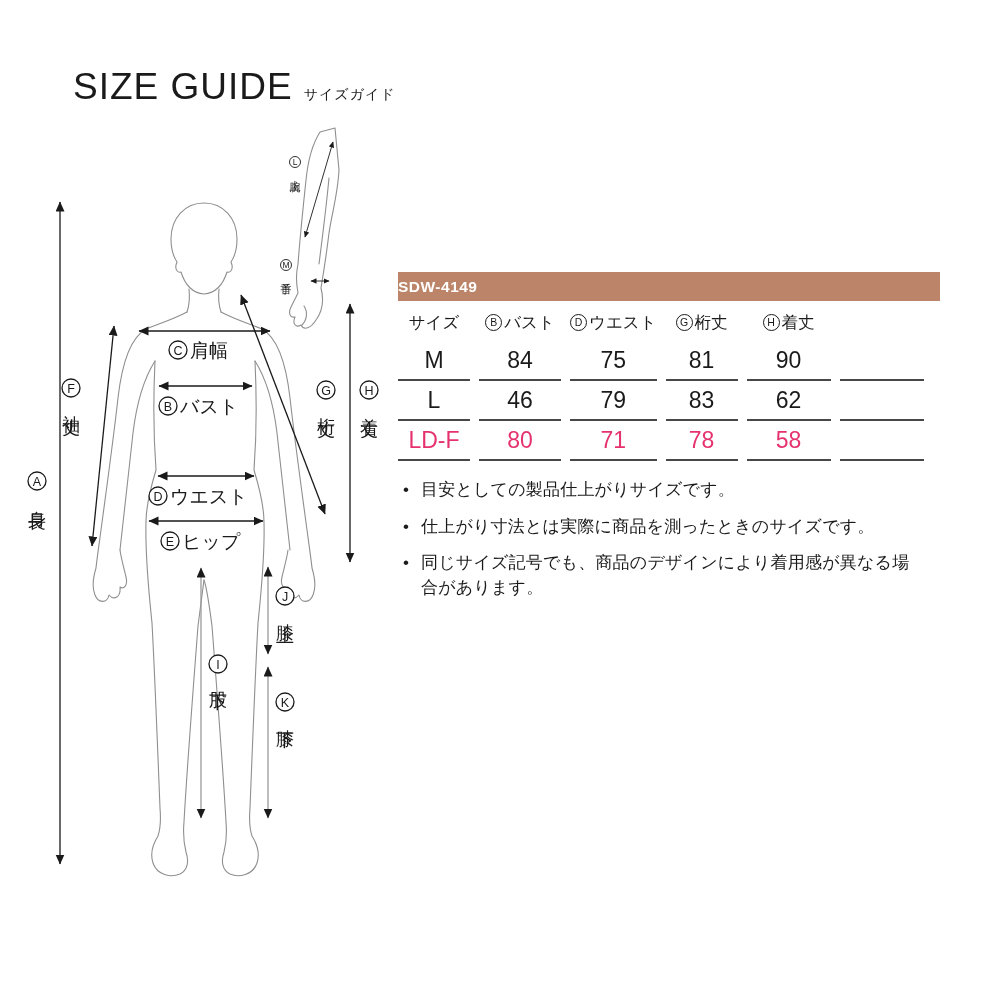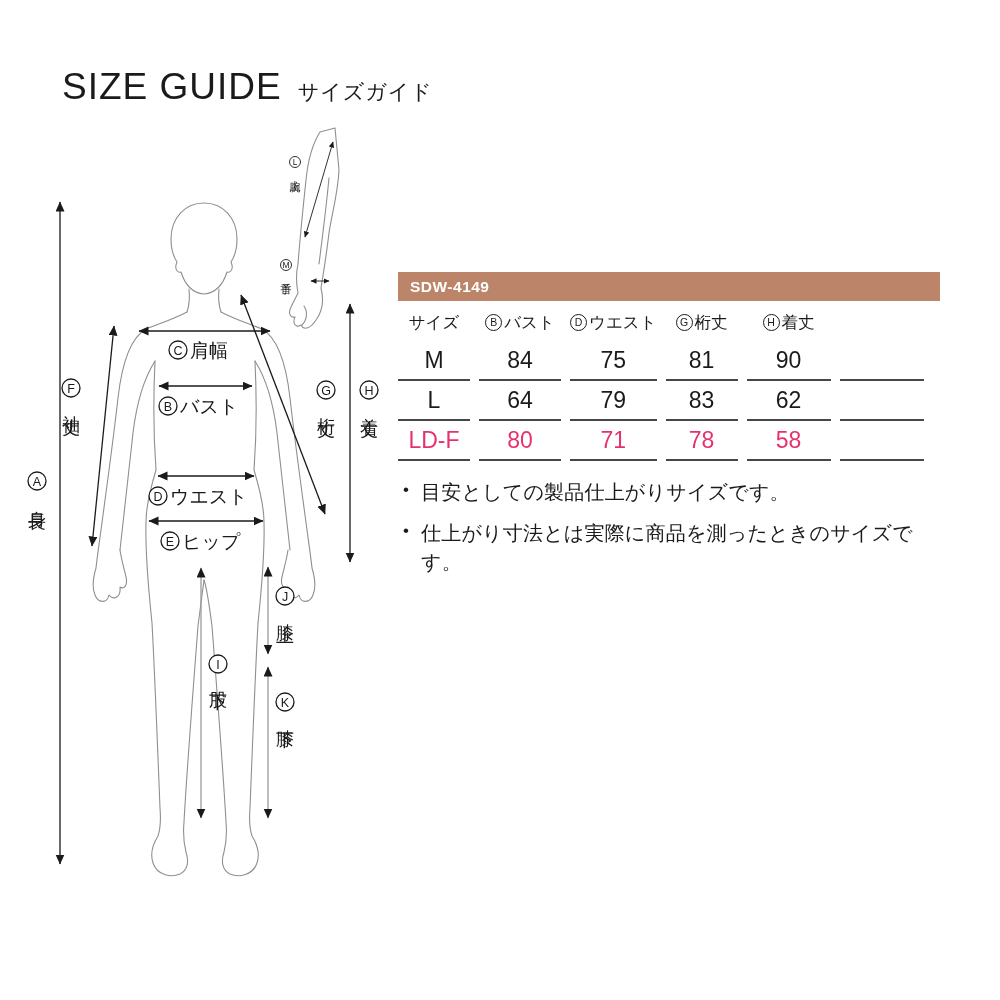--- a/index.html
+++ b/index.html
@@ -3,48 +3,48 @@
 <meta charset="utf-8">
 <style>
   html,body{margin:0;padding:0;}
   body{
     width:1000px;height:1000px;background:#fff;position:relative;overflow:hidden;
     font-family:"Liberation Sans","DejaVu Sans",sans-serif;
     color:var(--text,#1a1a1a);
   }
   
   .hdr{position:absolute;left:62px;top:66px;white-space:nowrap;}
-  .hdr h1{display:inline;font-size:37px;font-weight:400;letter-spacing:1px;margin:0;}
-  .hdr .sub{font-size:21px;margin-left:16px;letter-spacing:1px;}
+  .hdr h1{display:inline;font-size:37px;font-weight:400;letter-spacing:1px;margin:11px;}
+  .hdr .sub{font-size:14px;letter-spacing:1px;}
   
   .fig{position:absolute;left:8px;top:118px;width:400px;height:810px;}
   .body-line{stroke:var(--figure-line,#8f8f8f);stroke-width:1.1;fill:none;stroke-linecap:round;stroke-linejoin:round;}
   .ann{stroke:var(--text,#1a1a1a);stroke-width:1.3;fill:none;}
   .ann-gray{stroke:#9a9a9a;stroke-width:1.3;fill:none;}
   svg text{fill:var(--text,#1a1a1a);}
   .circ-ring{fill:#fff;stroke:var(--text,#1a1a1a);stroke-width:1.3;}
   .circ-letter{font-size:12.5px;text-anchor:middle;}
   .circ-letter-sm{font-size:8.5px;text-anchor:middle;}
   .lbl{font-size:19px;}
   .lbl-v{font-size:18px;writing-mode:vertical-rl;letter-spacing:3px;}
   .lbl-v-sm{font-size:11px;writing-mode:vertical-rl;letter-spacing:1px;}
   
   .tbl-wrap{position:absolute;left:398px;top:272px;width:542px;}
   .code-bar{height:29px;background:var(--table-header-bg,#bc8569);color:#fff;
-    font-weight:bold;font-size:15.5px;line-height:29px;padding-left:12px;letter-spacing:.5px;box-sizing:border-box;}
+    font-weight:bold;font-size:15.5px;line-height:29px;padding-left:0;letter-spacing:.5px;box-sizing:border-box;}
   table{border-collapse:separate;border-spacing:9px 0;margin:3px 0 0 -9px;}
   th,td{text-align:center;padding:0;white-space:nowrap;}
   th{font-size:16.5px;font-weight:400;height:37px;vertical-align:middle;}
   td{font-size:23px;height:38px;vertical-align:middle;border-bottom:2px solid #474747;}
   .c-size{width:72px;}.c-v1{width:82px;}.c-v2{width:84px;margin-left:38px;}.c-v3{width:72px;}.c-v4{width:84px;}.c-v5{width:84px;}
   tr.highlight td{color:var(--highlight,#e5326e);}
   .circ{display:inline-block;width:15px;height:15px;line-height:15px;border:1.3px solid #1a1a1a;
     border-radius:50%;font-size:10.5px;text-align:center;margin-right:2px;vertical-align:2px;font-weight:400;}
   
-  .notes{margin:17px 0 0;padding:0;list-style:none;font-size:20px;line-height:1.45;width:548px;}
+  .notes{margin:17px 0 0;padding:0;list-style:none;font-size:17px;line-height:1.45;width:548px;}
   .notes li{padding-left:23px;position:relative;margin-bottom:12px;letter-spacing:.2px;}
   .notes li::before{content:"•";position:absolute;left:5px;top:0;font-size:17px;}
   .notes li:nth-child(3){max-width:497px;}
 </style>
 </head>
 <body>
 
 <div class="hdr">
   <h1>SIZE GUIDE</h1><span class="sub">サイズガイド</span>
 </div>
@@ -172,34 +172,35 @@
       <tr>
         <td>M</td>
         <td>84</td>
         <td>75</td>
         <td>81</td>
         <td>90</td>
         <td></td>
       </tr>
       <tr>
         <td>L</td>
-        <td>64</td>
+        <td>46</td>
         <td>79</td>
         <td>83</td>
         <td>62</td>
         <td></td>
       </tr>
       <tr class="highlight">
         <td>LD-F</td>
         <td>80</td>
         <td>71</td>
         <td>78</td>
         <td>58</td>
         <td></td>
       </tr>
     </tbody>
   </table>
 
   <ul class="notes">
     <li>目安としての製品仕上がりサイズです。</li>
     <li>仕上がり寸法とは実際に商品を測ったときのサイズです。</li>
+    <li>同じサイズ記号でも、商品のデザインにより着用感が異なる場合があります。</li>
   </ul>
 </div>
 
 </body></html>

